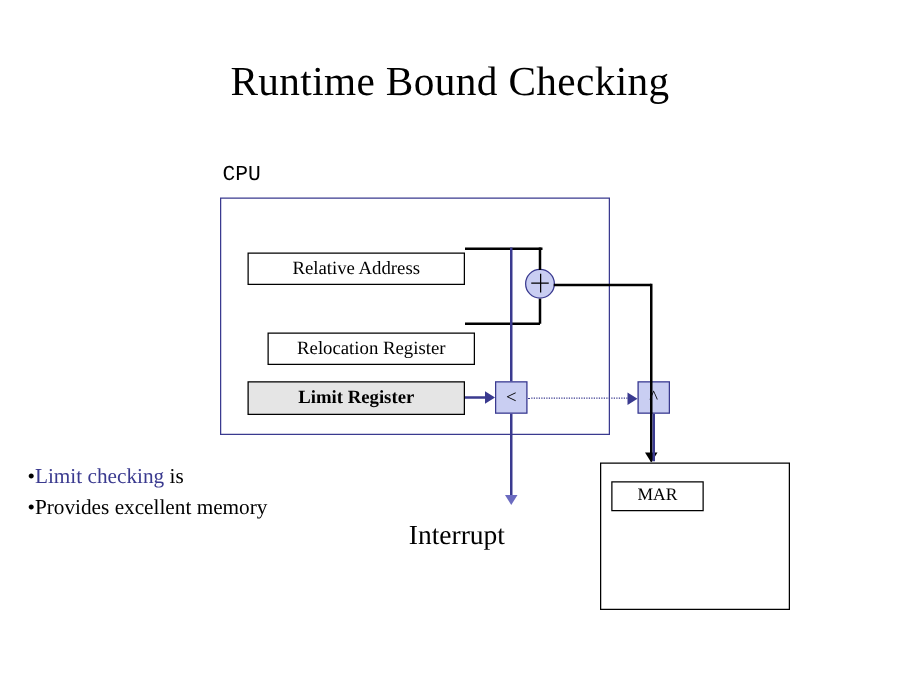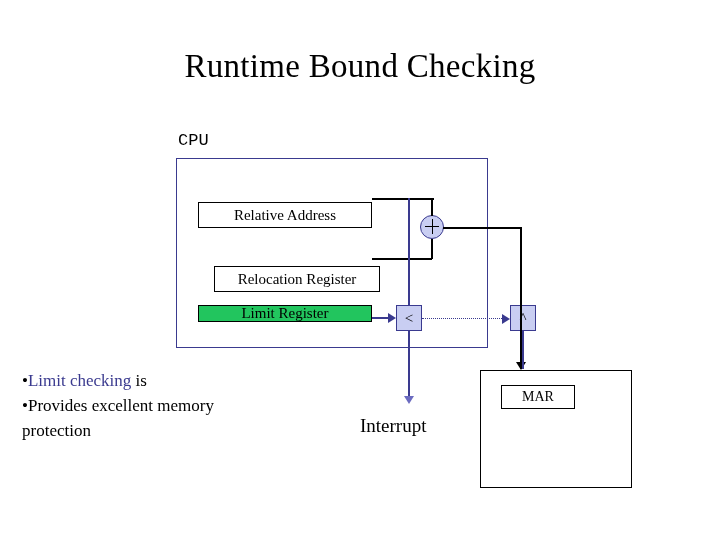--- a/index.html
+++ b/index.html
@@ -71,22 +71,23 @@
     left: 214px;
     top: 246px;
     width: 166px;
     height: 26px;
     margin-top: 20px;
   }
   #limit-reg {
     left: 198px;
     top: 305px;
     width: 174px;
-    height: 17px;
-    background: #22c55e;
+    height: 27px;
+    background: #e5e5e5;
+    font-weight: bold;
   }
 
   
   #mar-box {
     position: absolute;
     left: 480px;
     top: 370px;
     width: 152px;
     height: 118px;
     border: 1px solid #000000;
@@ -100,21 +101,20 @@
     width: 74px;
     height: 24px;
     border: 1px solid #000000;
     box-sizing: border-box;
     background: #ffffff;
     display: flex;
     align-items: center;
     justify-content: center;
     font-size: 14px;
     font-family: "Liberation Serif", serif;
-    margin-left: 12px;
   }
 
   
   #adder {
     position: absolute;
     left: 420px;
     top: 215px;
     width: 24px;
     height: 24px;
     border: 1px solid #3a3a8f;
@@ -201,23 +201,23 @@
     top: 368px;
     width: 300px;
     font-size: 17px;
     line-height: 25px;
     font-family: "Liberation Serif", serif;
     color: #000000;
   }
   #bullets .b-accent { color: #3a3a8f; }
   #interrupt {
     position: absolute;
-    left: 360px;
+    left: 327px;
     top: 415px;
-    font-size: 19px;
+    font-size: 22px;
     font-family: "Liberation Serif", serif;
   }
 </style>
 </head>
 <body>
 
 <div id="slide">
 
   <div id="title">Runtime Bound Checking</div>
 
@@ -264,18 +264,15 @@
 
   <div id="interrupt">Interrupt</div>
 
   <div id="bullets">
     <div>
       <span>•</span><span class="b-accent">Limit checking</span><span> is</span>
     </div>
     <div>
       <span>•</span><span>Provides excellent memory</span>
     </div>
-    <div>
-      <span>protection</span>
-    </div>
   </div>
 
 </div>
 
 </body></html>

